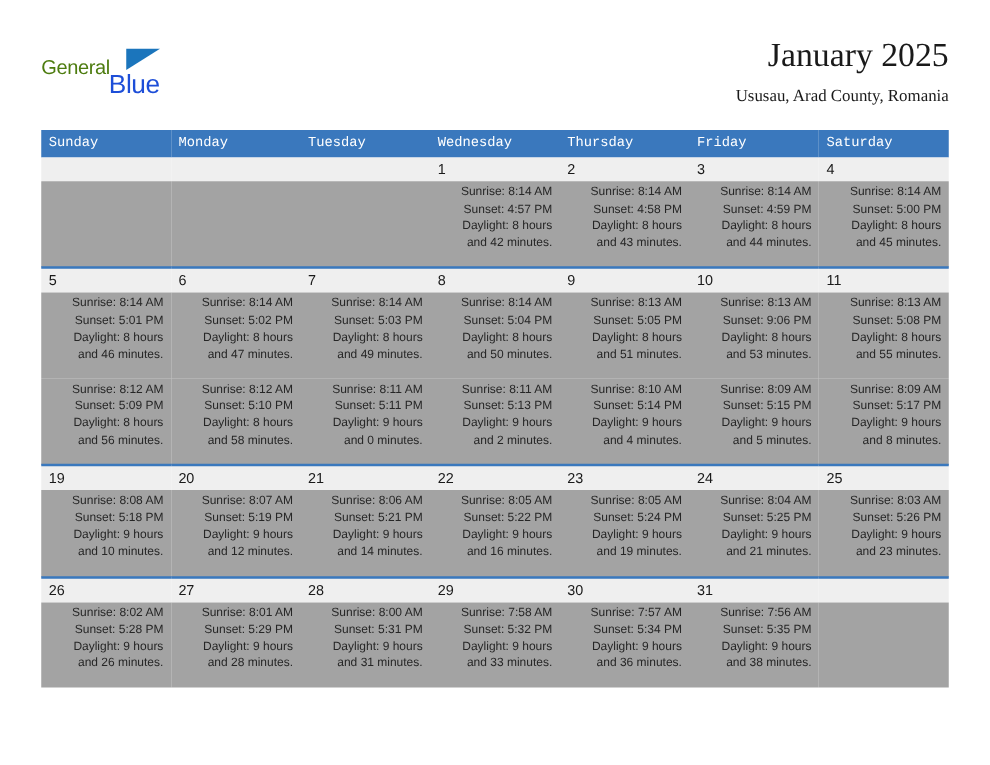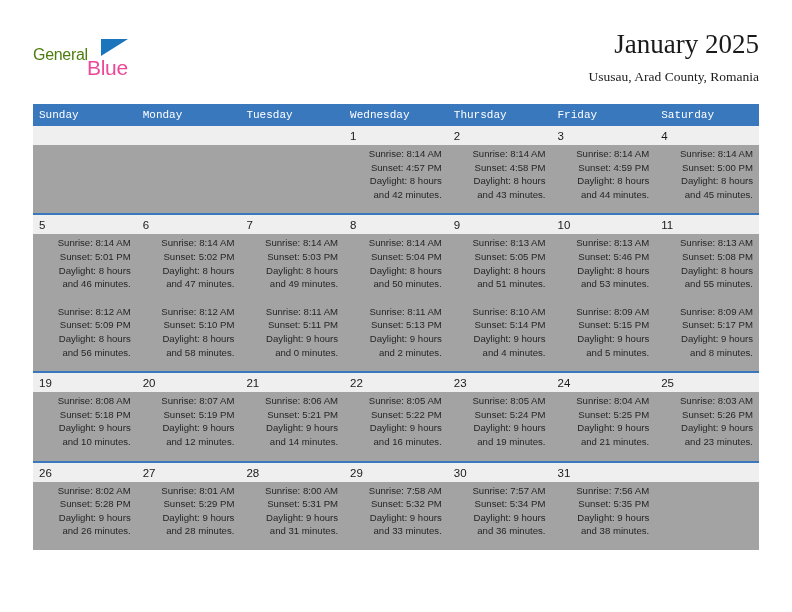--- a/index.html
+++ b/index.html
@@ -53,21 +53,21 @@
     height: 0;
     border-left: 27px solid #1b75bc;
     border-bottom: 17px solid transparent;
   }
   .logo-blue {
     position: absolute;
     left: 54px;
     top: 22px;
     font-size: 21px;
     letter-spacing: -0.3px;
-    color: #ec4899;
+    color: #1d4ed8;
     font-family: "Liberation Sans", sans-serif;
   }
 
   .title-block {
     position: absolute;
     right: 0;
     top: 0;
     text-align: right;
   }
   .cal-title {
@@ -257,21 +257,21 @@
             <span class="line">and 50 minutes.</span>
           </td>
           <td>
             <span class="line">Sunrise: 8:13 AM</span>
             <span class="line">Sunset: 5:05 PM</span>
             <span class="line">Daylight: 8 hours</span>
             <span class="line">and 51 minutes.</span>
           </td>
           <td>
             <span class="line">Sunrise: 8:13 AM</span>
-            <span class="line">Sunset: 5:46 PM</span>
+            <span class="line">Sunset: 9:06 PM</span>
             <span class="line">Daylight: 8 hours</span>
             <span class="line">and 53 minutes.</span>
           </td>
           <td>
             <span class="line">Sunrise: 8:13 AM</span>
             <span class="line">Sunset: 5:08 PM</span>
             <span class="line">Daylight: 8 hours</span>
             <span class="line">and 55 minutes.</span>
           </td>
         </tr>

